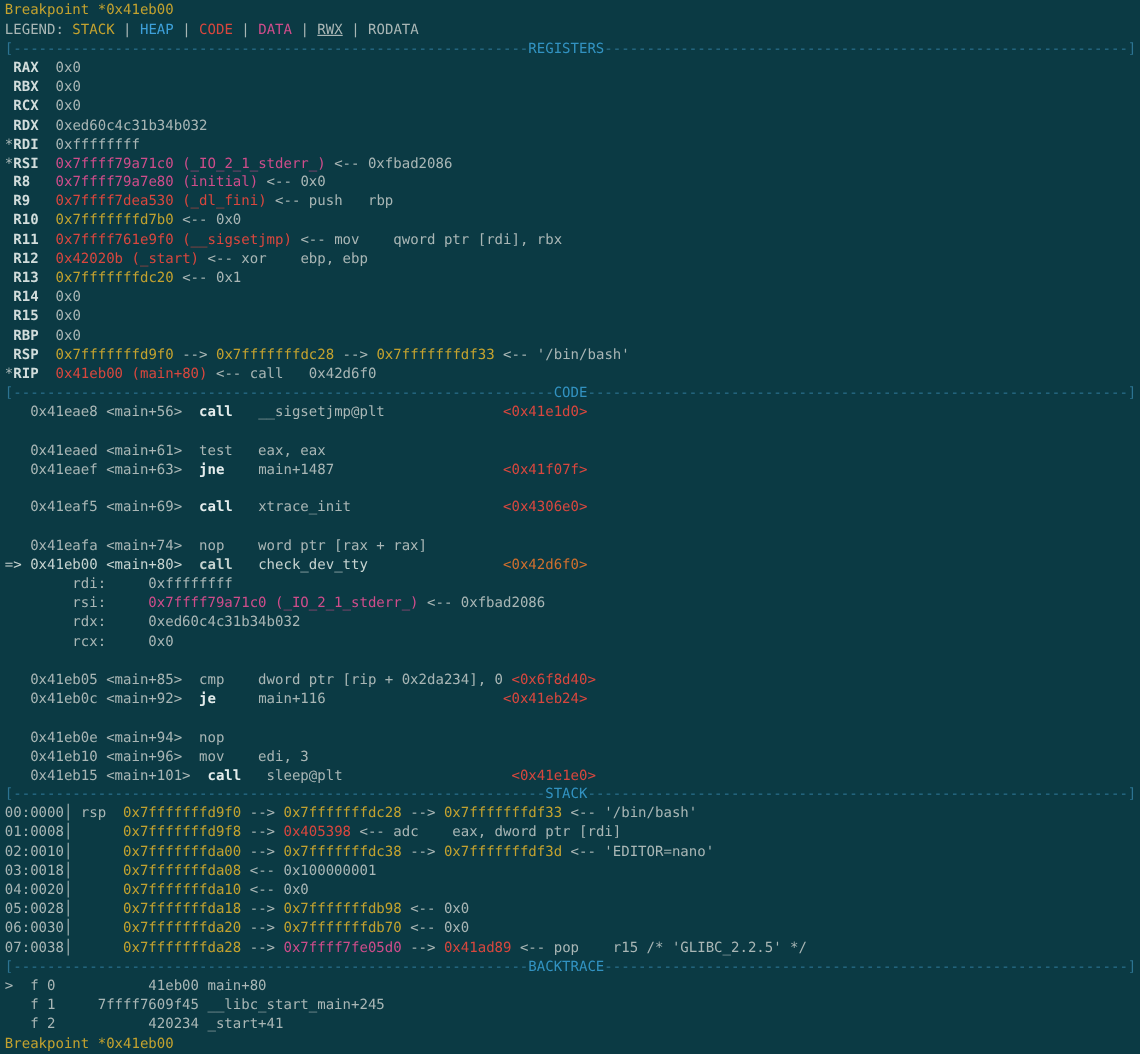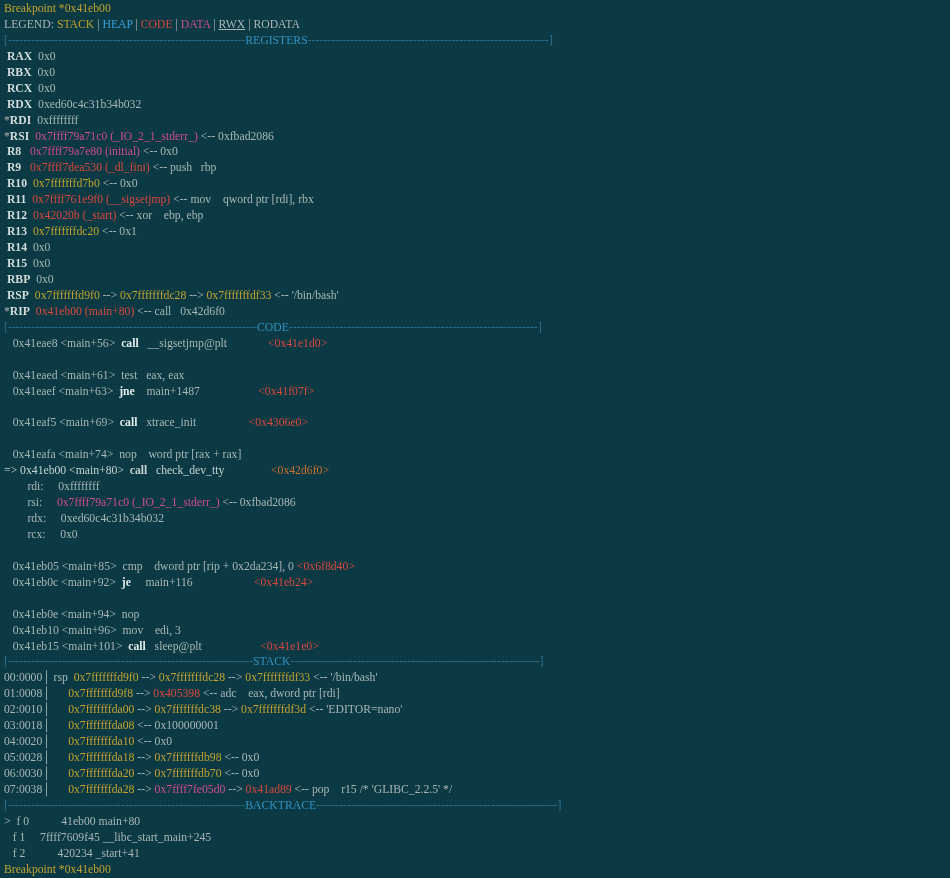--- a/index.html
+++ b/index.html
@@ -6,20 +6,20 @@
   body{width:950px;height:878px;overflow:hidden;}
   #terminal{
     box-sizing:border-box;
     width:950px;height:878px;
     padding:1px 0 0 4px;
     font-family:"DejaVu Sans Mono","Liberation Mono",monospace;
     font-size:11.7px;
     line-height:15.95px;
     white-space:pre;
   }
-  .line{height:15.95px;font-family:Liberation Serif, serif;}
+  .line{height:15.95px;}
   .b{font-weight:bold;}
   .u{text-decoration:underline;}
 </style>
 </head>
 <body>
 
 <div id="terminal"><div class="line"><span style="color: rgb(195, 162, 47);">Breakpoint *0x41eb00</span></div><div class="line"><span style="color: rgb(169, 182, 181);">LEGEND: </span><span style="color: rgb(195, 162, 47);">STACK</span><span style="color: rgb(169, 182, 181);"> | </span><span style="color: rgb(61, 160, 217);">HEAP</span><span style="color: rgb(169, 182, 181);"> | </span><span style="color: rgb(217, 71, 62);">CODE</span><span style="color: rgb(169, 182, 181);"> | </span><span style="color: rgb(207, 77, 139);">DATA</span><span style="color: rgb(169, 182, 181);"> | </span><span class="u" style="color: rgb(169, 182, 181);">RWX</span><span style="color: rgb(169, 182, 181);"> | </span><span style="color: rgb(169, 182, 181);">RODATA</span></div><div class="line"><span style="color: rgb(44, 115, 145);">[-------------------------------------------------------------</span><span style="color: rgb(50, 146, 193);">REGISTERS</span><span style="color: rgb(44, 115, 145);">--------------------------------------------------------------]</span></div><div class="line"><span style="color: rgb(169, 182, 181);"> </span><span class="b" style="color: rgb(210, 221, 220);">RAX</span><span style="color: rgb(169, 182, 181);">  0x0</span></div><div class="line"><span style="color: rgb(169, 182, 181);"> </span><span class="b" style="color: rgb(210, 221, 220);">RBX</span><span style="color: rgb(169, 182, 181);">  0x0</span></div><div class="line"><span style="color: rgb(169, 182, 181);"> </span><span class="b" style="color: rgb(210, 221, 220);">RCX</span><span style="color: rgb(169, 182, 181);">  0x0</span></div><div class="line"><span style="color: rgb(169, 182, 181);"> </span><span class="b" style="color: rgb(210, 221, 220);">RDX</span><span style="color: rgb(169, 182, 181);">  0xed60c4c31b34b032</span></div><div class="line"><span style="color: rgb(169, 182, 181);">*</span><span class="b" style="color: rgb(210, 221, 220);">RDI</span><span style="color: rgb(169, 182, 181);">  0xffffffff</span></div><div class="line"><span style="color: rgb(169, 182, 181);">*</span><span class="b" style="color: rgb(210, 221, 220);">RSI</span><span style="color: rgb(169, 182, 181);">  </span><span style="color: rgb(207, 77, 139);">0x7ffff79a71c0 (_IO_2_1_stderr_)</span><span style="color: rgb(169, 182, 181);"> &lt;-- 0xfbad2086</span></div><div class="line"><span style="color: rgb(169, 182, 181);"> </span><span class="b" style="color: rgb(210, 221, 220);">R8</span><span style="color: rgb(169, 182, 181);">   </span><span style="color: rgb(207, 77, 139);">0x7ffff79a7e80 (initial)</span><span style="color: rgb(169, 182, 181);"> &lt;-- 0x0</span></div><div class="line"><span style="color: rgb(169, 182, 181);"> </span><span class="b" style="color: rgb(210, 221, 220);">R9</span><span style="color: rgb(169, 182, 181);">   </span><span style="color: rgb(217, 71, 62);">0x7ffff7dea530 (_dl_fini)</span><span style="color: rgb(169, 182, 181);"> &lt;-- push   rbp</span></div><div class="line"><span style="color: rgb(169, 182, 181);"> </span><span class="b" style="color: rgb(210, 221, 220);">R10</span><span style="color: rgb(169, 182, 181);">  </span><span style="color: rgb(195, 162, 47);">0x7fffffffd7b0</span><span style="color: rgb(169, 182, 181);"> &lt;-- 0x0</span></div><div class="line"><span style="color: rgb(169, 182, 181);"> </span><span class="b" style="color: rgb(210, 221, 220);">R11</span><span style="color: rgb(169, 182, 181);">  </span><span style="color: rgb(217, 71, 62);">0x7ffff761e9f0 (__sigsetjmp)</span><span style="color: rgb(169, 182, 181);"> &lt;-- mov    qword ptr [rdi], rbx</span></div><div class="line"><span style="color: rgb(169, 182, 181);"> </span><span class="b" style="color: rgb(210, 221, 220);">R12</span><span style="color: rgb(169, 182, 181);">  </span><span style="color: rgb(217, 71, 62);">0x42020b (_start)</span><span style="color: rgb(169, 182, 181);"> &lt;-- xor    ebp, ebp</span></div><div class="line"><span style="color: rgb(169, 182, 181);"> </span><span class="b" style="color: rgb(210, 221, 220);">R13</span><span style="color: rgb(169, 182, 181);">  </span><span style="color: rgb(195, 162, 47);">0x7fffffffdc20</span><span style="color: rgb(169, 182, 181);"> &lt;-- 0x1</span></div><div class="line"><span style="color: rgb(169, 182, 181);"> </span><span class="b" style="color: rgb(210, 221, 220);">R14</span><span style="color: rgb(169, 182, 181);">  0x0</span></div><div class="line"><span style="color: rgb(169, 182, 181);"> </span><span class="b" style="color: rgb(210, 221, 220);">R15</span><span style="color: rgb(169, 182, 181);">  0x0</span></div><div class="line"><span style="color: rgb(169, 182, 181);"> </span><span class="b" style="color: rgb(210, 221, 220);">RBP</span><span style="color: rgb(169, 182, 181);">  0x0</span></div><div class="line"><span style="color: rgb(169, 182, 181);"> </span><span class="b" style="color: rgb(210, 221, 220);">RSP</span><span style="color: rgb(169, 182, 181);">  </span><span style="color: rgb(195, 162, 47);">0x7fffffffd9f0</span><span style="color: rgb(169, 182, 181);"> --&gt; </span><span style="color: rgb(195, 162, 47);">0x7fffffffdc28</span><span style="color: rgb(169, 182, 181);"> --&gt; </span><span style="color: rgb(195, 162, 47);">0x7fffffffdf33</span><span style="color: rgb(169, 182, 181);"> &lt;-- '/bin/bash'</span></div><div class="line"><span style="color: rgb(169, 182, 181);">*</span><span class="b" style="color: rgb(210, 221, 220);">RIP</span><span style="color: rgb(169, 182, 181);">  </span><span style="color: rgb(217, 71, 62);">0x41eb00 (main+80)</span><span style="color: rgb(169, 182, 181);"> &lt;-- call   0x42d6f0</span></div><div class="line"><span style="color: rgb(44, 115, 145);">[----------------------------------------------------------------</span><span style="color: rgb(50, 146, 193);">CODE</span><span style="color: rgb(44, 115, 145);">----------------------------------------------------------------]</span></div><div class="line"><span style="color: rgb(169, 182, 181);">   0x41eae8 &lt;main+56&gt;  </span><span class="b" style="color: rgb(228, 236, 236);">call</span><span style="color: rgb(169, 182, 181);">   __sigsetjmp@plt              </span><span style="color: rgb(217, 71, 62);">&lt;0x41e1d0&gt;</span></div><div class="line"><span style="color: rgb(169, 182, 181);"></span></div><div class="line"><span style="color: rgb(169, 182, 181);">   0x41eaed &lt;main+61&gt;  test   eax, eax</span></div><div class="line"><span style="color: rgb(169, 182, 181);">   0x41eaef &lt;main+63&gt;  </span><span class="b" style="color: rgb(228, 236, 236);">jne</span><span style="color: rgb(169, 182, 181);">    main+1487                    </span><span style="color: rgb(217, 71, 62);">&lt;0x41f07f&gt;</span></div><div class="line"><span style="color: rgb(169, 182, 181);"></span></div><div class="line"><span style="color: rgb(169, 182, 181);">   0x41eaf5 &lt;main+69&gt;  </span><span class="b" style="color: rgb(228, 236, 236);">call</span><span style="color: rgb(169, 182, 181);">   xtrace_init                  </span><span style="color: rgb(217, 71, 62);">&lt;0x4306e0&gt;</span></div><div class="line"><span style="color: rgb(169, 182, 181);"></span></div><div class="line"><span style="color: rgb(169, 182, 181);">   0x41eafa &lt;main+74&gt;  nop    word ptr [rax + rax]</span></div><div class="line"><span style="color: rgb(198, 211, 208);">=&gt; 0x41eb00 &lt;main+80&gt;  </span><span class="b" style="color: rgb(198, 211, 208);">call</span><span style="color: rgb(198, 211, 208);">   check_dev_tty                </span><span style="color: rgb(208, 111, 46);">&lt;0x42d6f0&gt;</span></div><div class="line"><span style="color: rgb(169, 182, 181);">        rdi:     0xffffffff</span></div><div class="line"><span style="color: rgb(169, 182, 181);">        rsi:     </span><span style="color: rgb(207, 77, 139);">0x7ffff79a71c0 (_IO_2_1_stderr_)</span><span style="color: rgb(169, 182, 181);"> &lt;-- 0xfbad2086</span></div><div class="line"><span style="color: rgb(169, 182, 181);">        rdx:     0xed60c4c31b34b032</span></div><div class="line"><span style="color: rgb(169, 182, 181);">        rcx:     0x0</span></div><div class="line"><span style="color: rgb(169, 182, 181);"></span></div><div class="line"><span style="color: rgb(169, 182, 181);">   0x41eb05 &lt;main+85&gt;  cmp    dword ptr [rip + 0x2da234], 0 </span><span style="color: rgb(217, 71, 62);">&lt;0x6f8d40&gt;</span></div><div class="line"><span style="color: rgb(169, 182, 181);">   0x41eb0c &lt;main+92&gt;  </span><span class="b" style="color: rgb(228, 236, 236);">je</span><span style="color: rgb(169, 182, 181);">     main+116                     </span><span style="color: rgb(217, 71, 62);">&lt;0x41eb24&gt;</span></div><div class="line"><span style="color: rgb(169, 182, 181);"></span></div><div class="line"><span style="color: rgb(169, 182, 181);">   0x41eb0e &lt;main+94&gt;  nop</span></div><div class="line"><span style="color: rgb(169, 182, 181);">   0x41eb10 &lt;main+96&gt;  mov    edi, 3</span></div><div class="line"><span style="color: rgb(169, 182, 181);">   0x41eb15 &lt;main+101&gt;  </span><span class="b" style="color: rgb(228, 236, 236);">call</span><span style="color: rgb(169, 182, 181);">   sleep@plt                    </span><span style="color: rgb(217, 71, 62);">&lt;0x41e1e0&gt;</span></div><div class="line"><span style="color: rgb(44, 115, 145);">[---------------------------------------------------------------</span><span style="color: rgb(50, 146, 193);">STACK</span><span style="color: rgb(44, 115, 145);">----------------------------------------------------------------]</span></div><div class="line"><span style="color: rgb(169, 182, 181);">00:0000│ rsp  </span><span style="color: rgb(195, 162, 47);">0x7fffffffd9f0</span><span style="color: rgb(169, 182, 181);"> --&gt; </span><span style="color: rgb(195, 162, 47);">0x7fffffffdc28</span><span style="color: rgb(169, 182, 181);"> --&gt; </span><span style="color: rgb(195, 162, 47);">0x7fffffffdf33</span><span style="color: rgb(169, 182, 181);"> &lt;-- '/bin/bash'</span></div><div class="line"><span style="color: rgb(169, 182, 181);">01:0008│      </span><span style="color: rgb(195, 162, 47);">0x7fffffffd9f8</span><span style="color: rgb(169, 182, 181);"> --&gt; </span><span style="color: rgb(217, 71, 62);">0x405398</span><span style="color: rgb(169, 182, 181);"> &lt;-- adc    eax, dword ptr [rdi]</span></div><div class="line"><span style="color: rgb(169, 182, 181);">02:0010│      </span><span style="color: rgb(195, 162, 47);">0x7fffffffda00</span><span style="color: rgb(169, 182, 181);"> --&gt; </span><span style="color: rgb(195, 162, 47);">0x7fffffffdc38</span><span style="color: rgb(169, 182, 181);"> --&gt; </span><span style="color: rgb(195, 162, 47);">0x7fffffffdf3d</span><span style="color: rgb(169, 182, 181);"> &lt;-- 'EDITOR=nano'</span></div><div class="line"><span style="color: rgb(169, 182, 181);">03:0018│      </span><span style="color: rgb(195, 162, 47);">0x7fffffffda08</span><span style="color: rgb(169, 182, 181);"> &lt;-- 0x100000001</span></div><div class="line"><span style="color: rgb(169, 182, 181);">04:0020│      </span><span style="color: rgb(195, 162, 47);">0x7fffffffda10</span><span style="color: rgb(169, 182, 181);"> &lt;-- 0x0</span></div><div class="line"><span style="color: rgb(169, 182, 181);">05:0028│      </span><span style="color: rgb(195, 162, 47);">0x7fffffffda18</span><span style="color: rgb(169, 182, 181);"> --&gt; </span><span style="color: rgb(195, 162, 47);">0x7fffffffdb98</span><span style="color: rgb(169, 182, 181);"> &lt;-- 0x0</span></div><div class="line"><span style="color: rgb(169, 182, 181);">06:0030│      </span><span style="color: rgb(195, 162, 47);">0x7fffffffda20</span><span style="color: rgb(169, 182, 181);"> --&gt; </span><span style="color: rgb(195, 162, 47);">0x7fffffffdb70</span><span style="color: rgb(169, 182, 181);"> &lt;-- 0x0</span></div><div class="line"><span style="color: rgb(169, 182, 181);">07:0038│      </span><span style="color: rgb(195, 162, 47);">0x7fffffffda28</span><span style="color: rgb(169, 182, 181);"> --&gt; </span><span style="color: rgb(207, 77, 139);">0x7ffff7fe05d0</span><span style="color: rgb(169, 182, 181);"> --&gt; </span><span style="color: rgb(217, 71, 62);">0x41ad89</span><span style="color: rgb(169, 182, 181);"> &lt;-- pop    r15 /* 'GLIBC_2.2.5' */</span></div><div class="line"><span style="color: rgb(44, 115, 145);">[-------------------------------------------------------------</span><span style="color: rgb(50, 146, 193);">BACKTRACE</span><span style="color: rgb(44, 115, 145);">--------------------------------------------------------------]</span></div><div class="line"><span style="color: rgb(169, 182, 181);">&gt;  f 0           41eb00 main+80</span></div><div class="line"><span style="color: rgb(169, 182, 181);">   f 1     7ffff7609f45 __libc_start_main+245</span></div><div class="line"><span style="color: rgb(169, 182, 181);">   f 2           420234 _start+41</span></div><div class="line"><span style="color: rgb(195, 162, 47);">Breakpoint *0x41eb00</span></div></div>
 
 </body></html>

